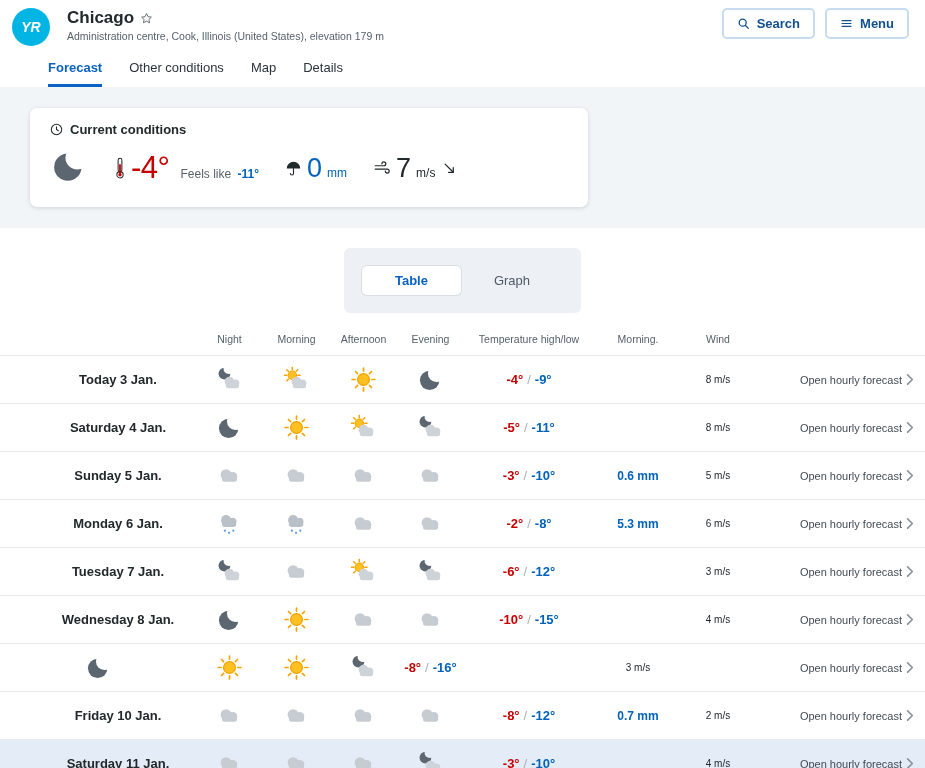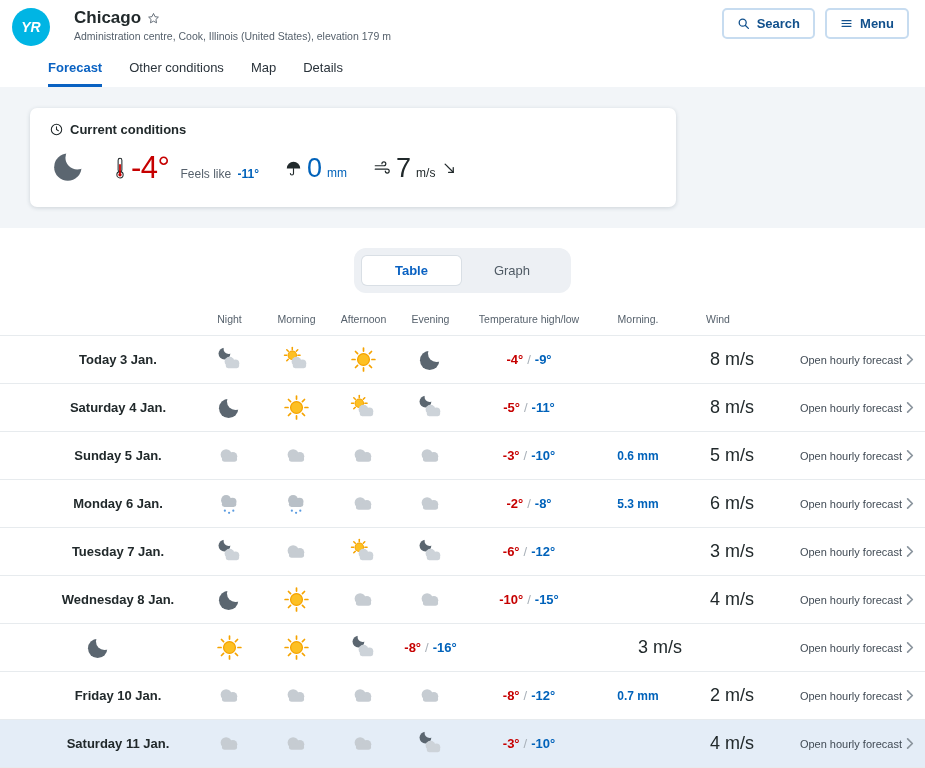--- a/index.html
+++ b/index.html
@@ -4,39 +4,39 @@
 <style>
   *{margin:0;padding:0;box-sizing:border-box;}
   html,body{background:#fff;}
   body{width:925px;height:768px;font-family:"Liberation Sans",sans-serif;color:#21292b;overflow:hidden;}
 
   
   .topbar{display:flex;align-items:flex-start;padding:8px 16px 0 12px;}
   .logo{width:38px;height:38px;border-radius:50%;background:var(--logo-teal,#00b5e4);color:#fff;
         font-weight:700;font-style:italic;font-size:14px;display:flex;align-items:center;
         justify-content:center;text-decoration:none;flex:none;cursor:pointer;}
-  .loc{margin-left:24px;}
+  .loc{margin-left:17px;}
   .loc-title-row{display:flex;align-items:center;gap:6px;}
   .loc-name{font-size:17px;font-weight:700;}
   .star{width:13px;height:13px;cursor:pointer;}
   .loc-sub{font-size:10.5px;color:#56616c;margin-top:2px;}
   .top-actions{margin-left:auto;display:flex;gap:10px;}
   .tbtn{display:flex;align-items:center;gap:7px;background:#fff;border:2px solid #c7dcf0;
         border-radius:5px;color:#11508c;font-weight:700;font-size:13px;padding:6px 13px;
         font-family:inherit;cursor:pointer;}
   .bicon{width:13px;height:13px;}
 
   
   .tabbar{display:flex;gap:27px;padding:14px 0 0 48px;}
   .tab{font-size:13px;color:#2a333b;text-decoration:none;padding-bottom:9px;cursor:pointer;}
   .tab.active{color:var(--accent-blue,#0a62c2);font-weight:700;border-bottom:3px solid var(--accent-blue,#0a62c2);}
 
   
   .hero{background:#f2f5f8;padding:21px 0;}
-  .cc-card{margin-left:30px;width:646px;background:#fff;border-radius:7px;
+  .cc-card{margin-left:30px;width:558px;background:#fff;border-radius:7px;
            box-shadow:0 1px 4px rgba(40,60,80,.18);padding:14px 20px 18px;}
   .cc-title-row{display:flex;align-items:center;gap:7px;}
   .cc-title{font-size:13px;font-weight:700;}
   .cicon{width:13px;height:13px;}
   .cc-body{display:flex;align-items:center;margin-top:10px;gap:26px;}
   .wicon.big{width:38px;height:38px;}
   .cc-group{display:flex;align-items:baseline;gap:5px;}
   .thermo{width:12px;height:26px;align-self:center;}
   .cc-temp{font-size:31px;color:var(--temp-high-red,#c60000);letter-spacing:-.5px;}
   .feels{margin-left:6px;font-size:12px;color:#56616c;}
@@ -45,21 +45,21 @@
   .cc-precip{font-size:27px;color:var(--temp-low-blue,#0062ba);}
   .cc-unit{font-size:12px;}
   .cc-unit.blue{color:var(--temp-low-blue,#0062ba);}
   .windic{width:18px;height:18px;align-self:center;}
   .cc-wind{font-size:27px;}
   .arrow{width:15px;height:15px;align-self:center;margin-left:2px;}
 
   
   .main{padding-top:20px;}
   .toggle-wrap{display:flex;justify-content:center;}
-  .view-toggle{display:flex;background:#edf0f4;border-radius:12px;padding:8px;}
+  .view-toggle{display:flex;background:#edf0f4;border-radius:6px;padding:18px;}
   .toggle-opt{border:0;background:transparent;font-family:inherit;font-size:13px;color:#4f5a64;
               padding:7px 33px;border-radius:5px;cursor:pointer;}
   .toggle-opt.selected{background:#fff;color:var(--accent-blue,#0a62c2);font-weight:700;
               box-shadow:0 0 0 1px #d9dfe5;}
 
   
   .fhead,.frow{display:grid;grid-template-columns:196px 67px 67px 67px 67px 130px 88px 72px 1fr 30px;
                align-items:center;}
   .fhead{padding:20px 0 10px;}
   .h{font-size:10.5px;color:#56616c;text-align:center;}
@@ -67,21 +67,21 @@
   .frow{height:48px;border-top:1px solid #e7ebee;text-decoration:none;color:inherit;cursor:pointer;}
   .frow.highlight{background:var(--highlight-row,#e4edf7);}
   .day{padding-left:40px;font-size:13px;font-weight:700;color:#21292b;text-align:center;}
   .icon-cell{display:flex;justify-content:center;}
   .wicon{width:27px;height:27px;}
   .temp{text-align:center;font-size:13px;font-weight:700;}
   .t-hi{color:var(--temp-high-red,#c60000);}
   .t-sep{color:#a8b0b8;margin:0 4px;font-weight:400;}
   .t-lo{color:var(--temp-low-blue,#0062ba);}
   .precip{text-align:center;font-size:12px;color:var(--temp-low-blue,#0062ba);font-weight:600;}
-  .wind{text-align:right;font-size:18px;}
+  .wind{text-align:center;font-size:10px;}
   .linkcell{grid-column:9/11;display:flex;justify-content:flex-end;align-items:center;padding-right:8px;}
   .rowlink{font-size:11px;color:#414b55;}
   .chev{width:15px;height:15px;flex:none;}
 </style>
 </head>
 <body>
 
 <svg width="0" height="0" style="position:absolute" aria-hidden="true">
   <defs>
     <mask id="moonmask">

